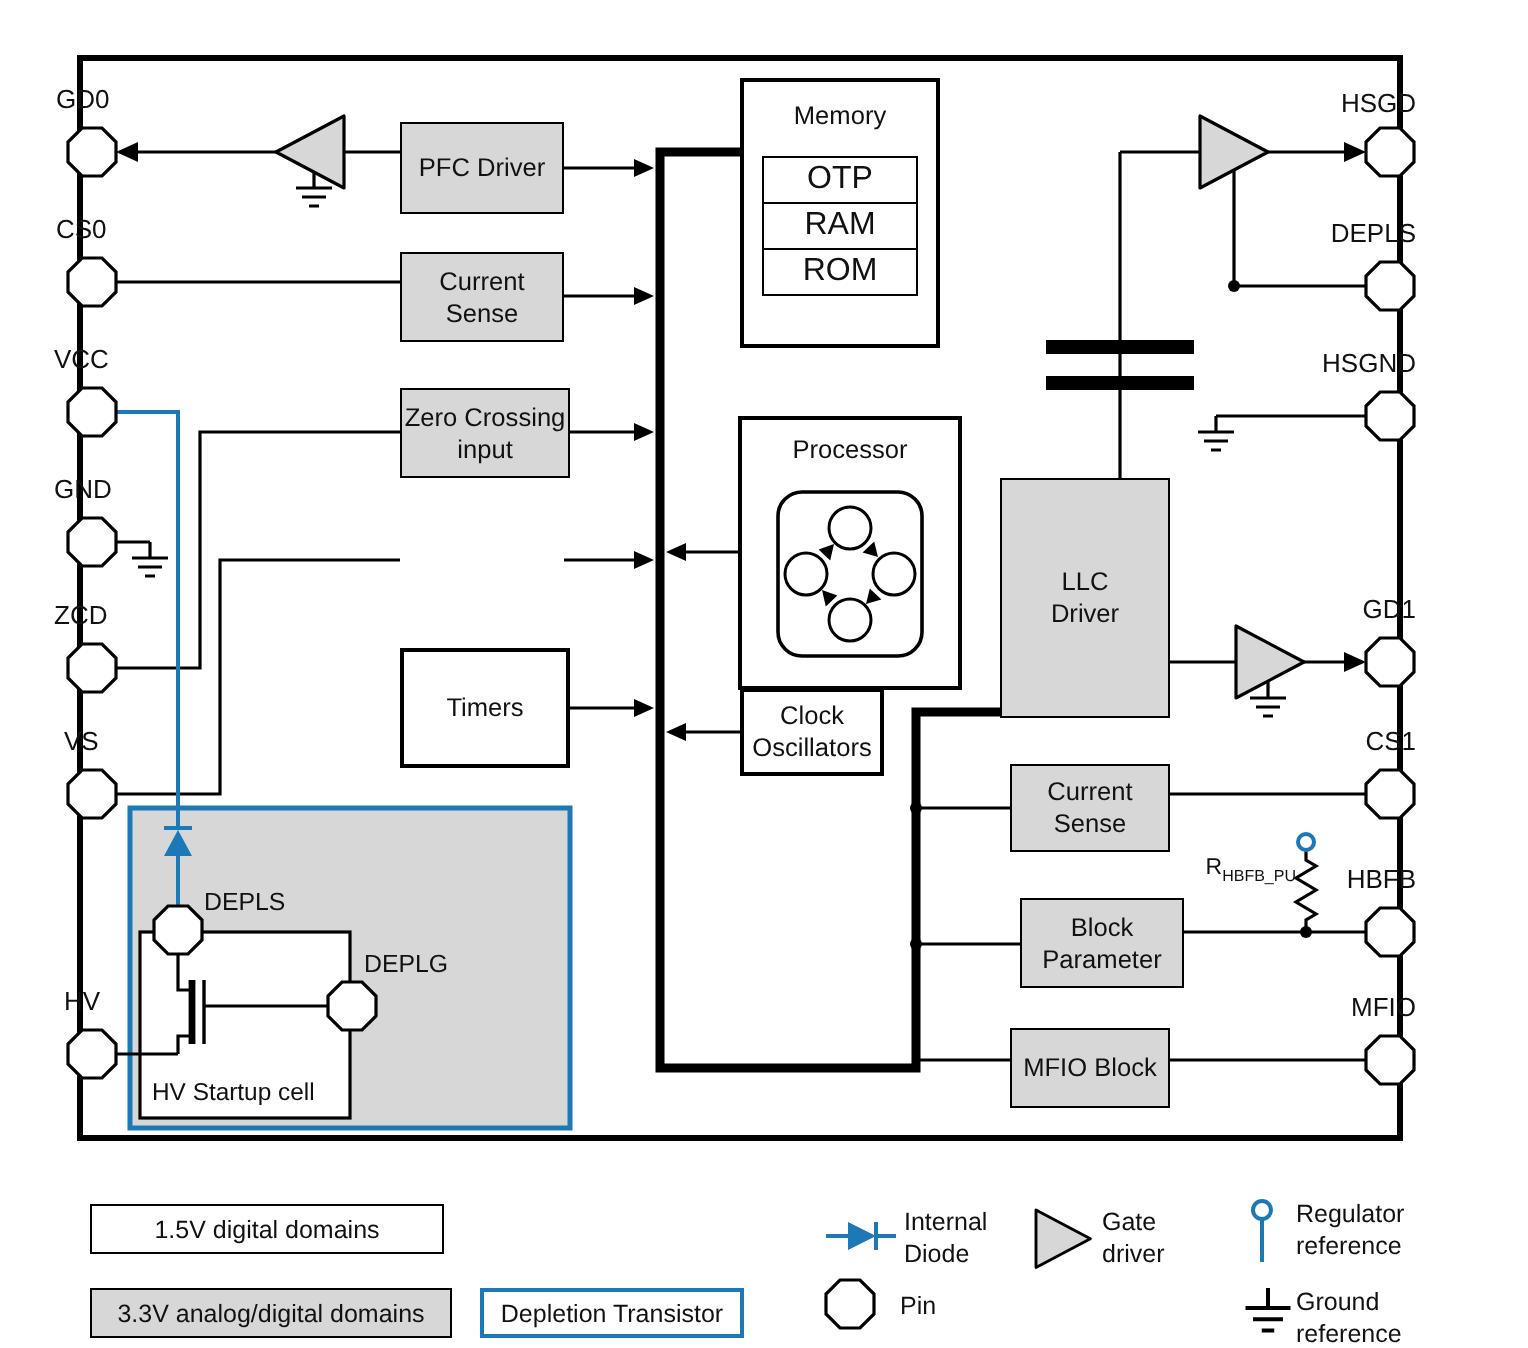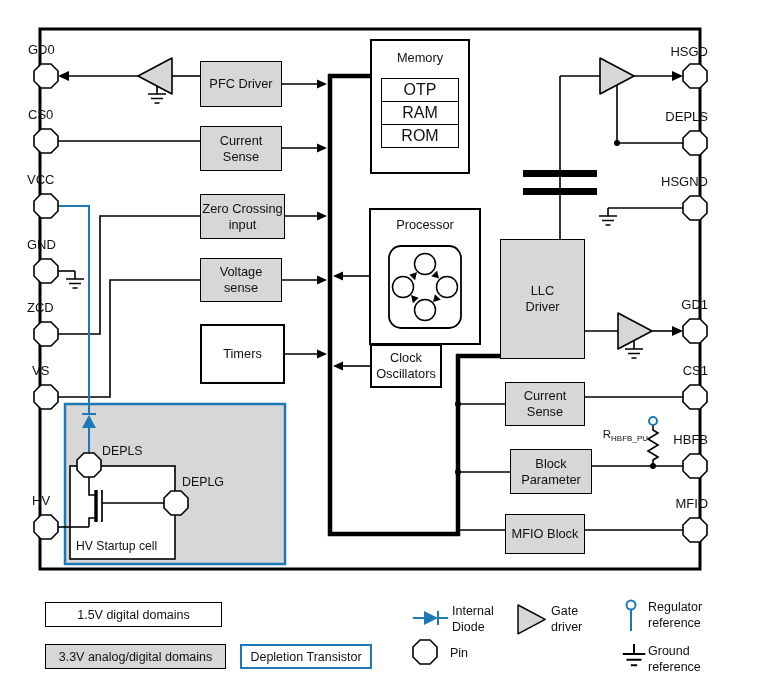--- a/index.html
+++ b/index.html
@@ -199,23 +199,20 @@
 
   <div class="block" style="left:200px;top:47px;width:82px;height:46px">
       <span>PFC Driver</span>
     </div>
   <div class="block" style="left:200px;top:112px;width:82px;height:45px">
       <span class="w55">Current Sense</span>
     </div>
   <div class="block" style="left:200px;top:180px;width:85px;height:45px">
       <span class="w88">Zero Crossing input</span>
     </div>
-  <div class="block" style="left:200px;top:244px;width:82px;height:44px">
-      <span class="w55">Voltage sense</span>
-    </div>
   <div class="block white" style="left:200px;top:310px;width:85px;height:60px">
       <span>Timers</span>
     </div>
 
   <div class="block white" style="left:370px;top:25px;width:100px;height:135px;align-items:flex-start;padding-top:9px">
       <span>Memory</span>
     </div>
   <div class="mem-row" style="left:381px;top:64px;width:78px;height:24px">
       <span>OTP</span>
     </div>

